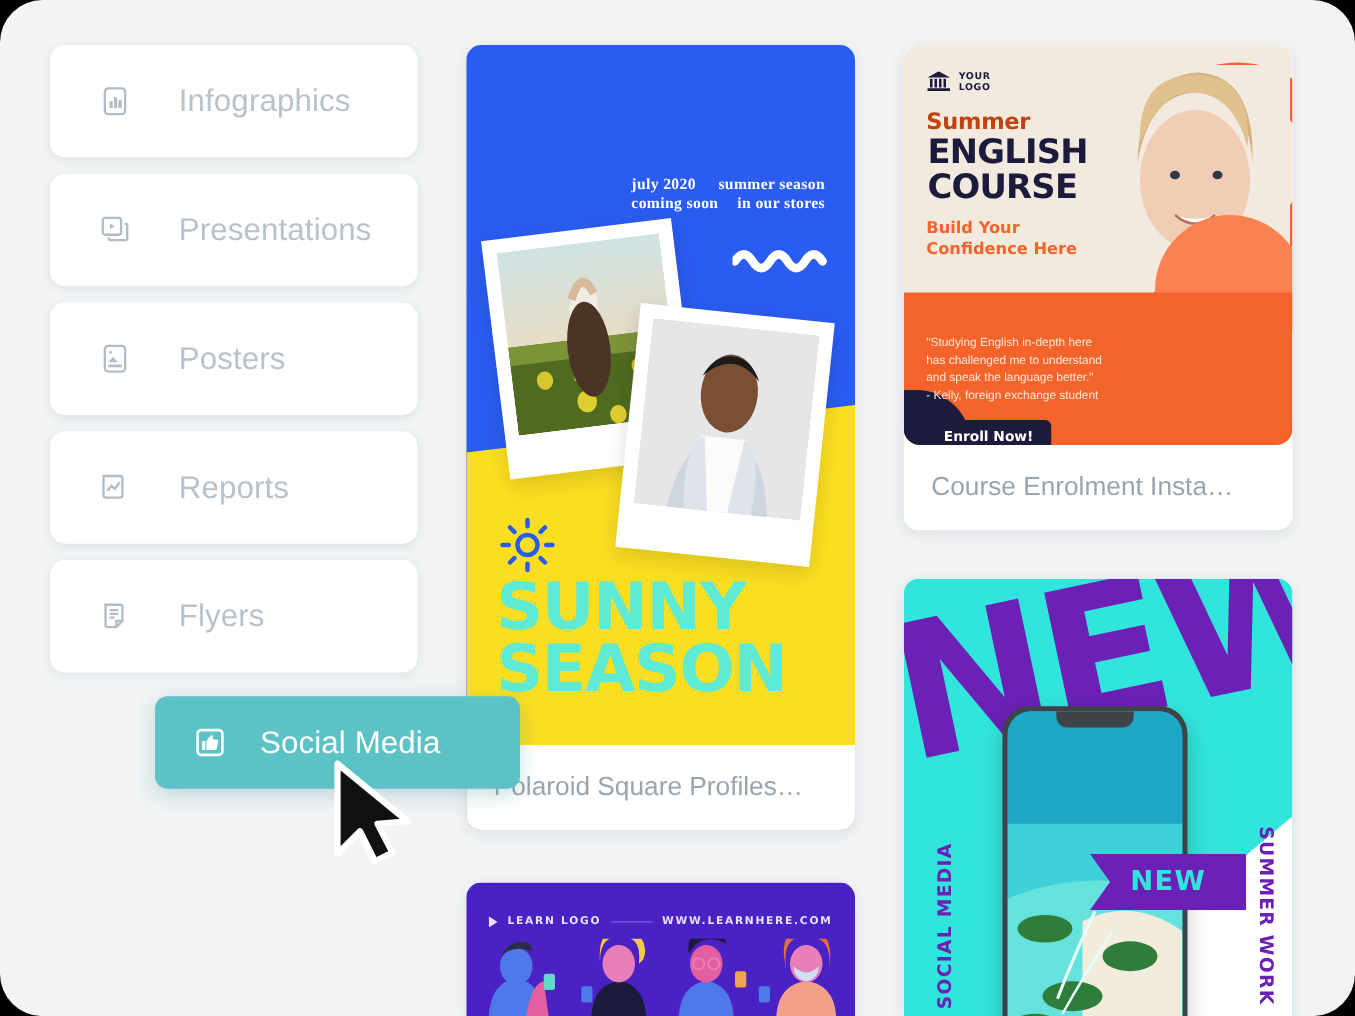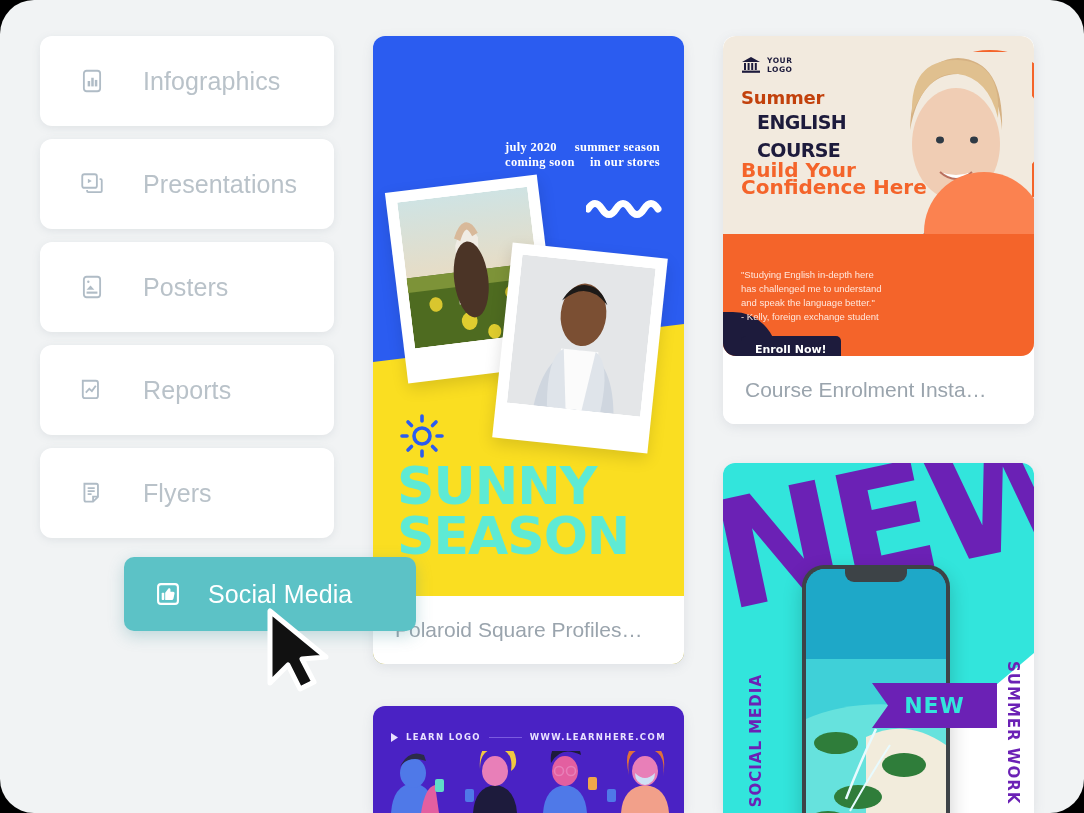--- a/index.html
+++ b/index.html
@@ -87,23 +87,23 @@
     border-radius:50%;background:#fb8250;}
   .eng-photo{position:absolute;right:2px;top:16px;width:150px;height:250px;overflow:hidden;}
   .eng-band{position:absolute;left:0;bottom:0;width:100%;height:122px;background:#f4642a;}
   .eng-band-dark{position:absolute;left:0;bottom:0;width:54px;height:44px;background:#1d1b3c;
     border-top-right-radius:54px;}
   .eng-logo{position:absolute;left:18px;top:20px;display:flex;align-items:center;gap:6px;color:#1d1b3c;}
   .eng-logo .lg-txt{font-size:7.5px;line-height:9px;font-weight:bold;letter-spacing:.5px;
     font-family:"DejaVu Sans",sans-serif;}
   .eng-summer{position:absolute;left:18px;top:51px;font-size:18px;font-weight:bold;color:#c2410c;
     font-family:"DejaVu Sans",sans-serif;letter-spacing:-.2px;}
-  .eng-big{position:absolute;left:34px;top:72px;font-size:19px;line-height:28px;font-weight:bold;
+  .eng-big{position:absolute;left:19px;top:72px;font-size:27px;line-height:28px;font-weight:bold;
     color:#1d1b3c;font-family:"DejaVu Sans",sans-serif;letter-spacing:-.6px;}
-  .eng-sub{position:absolute;left:18px;top:126px;font-size:20px;line-height:17px;font-weight:bold;
+  .eng-sub{position:absolute;left:18px;top:138px;font-size:13px;line-height:17px;font-weight:bold;
     color:#f4642a;font-family:"DejaVu Sans",sans-serif;}
   .eng-quote{position:absolute;left:18px;top:232px;width:185px;font-size:9.5px;line-height:14px;
     color:#ffe6db;font-family:"Liberation Sans",sans-serif;}
   .eng-btn{position:absolute;left:18px;top:300px;background:#1d1b3c;color:#fff;
     padding:7px 14px;border-radius:5px;font-size:11px;font-weight:bold;
     font-family:"DejaVu Sans",sans-serif;}
 
   
   #card-new{left:723px;top:463px;width:311px;height:350px;border-bottom-left-radius:0;border-bottom-right-radius:0;}
   .new-art{position:absolute;inset:0;background:#32e5dc;overflow:hidden;}

